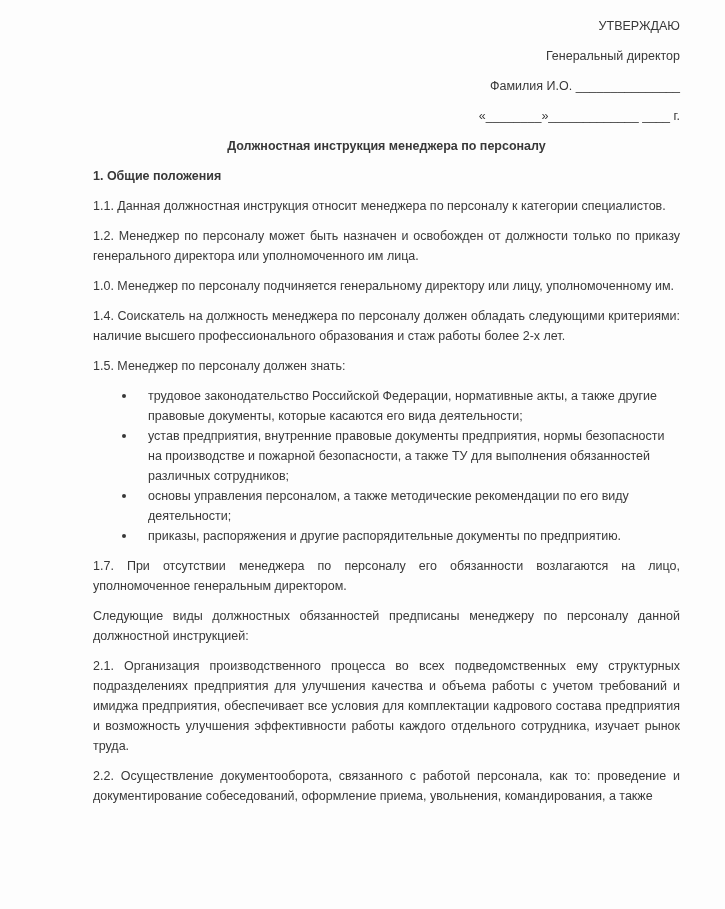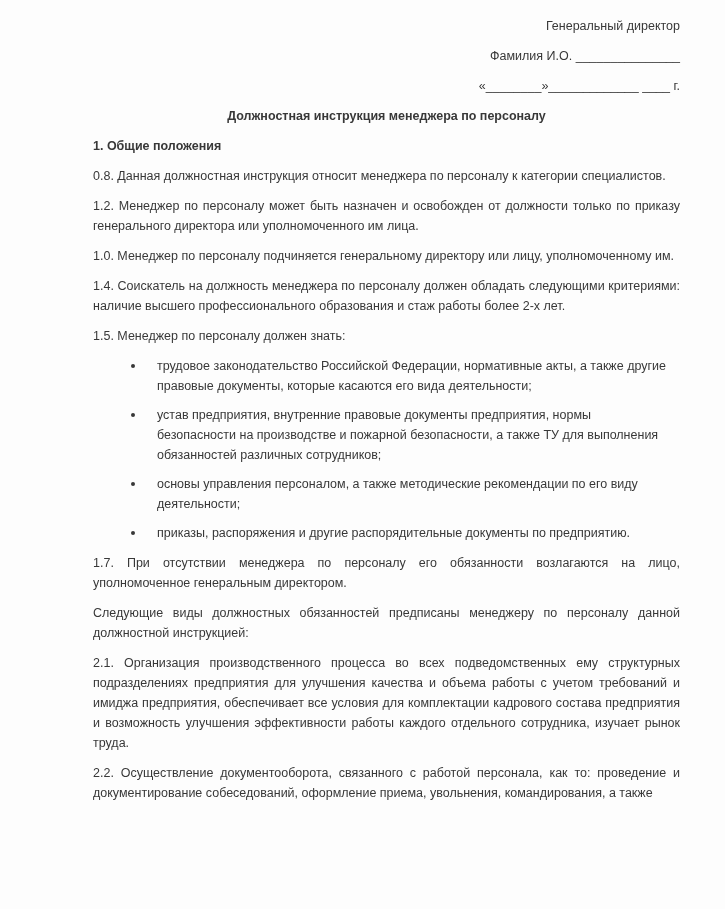--- a/index.html
+++ b/index.html
@@ -34,48 +34,49 @@
   }
   .para { text-align: justify; }
   ul.bullets {
     list-style: none;
     margin: 0 0 10px 55px;
     padding: 0;
   }
   ul.bullets li {
     position: relative;
     text-align: left;
-    margin: 9px;
+    margin: 0;
   }
   ul.bullets .dot {
     position: absolute;
     left: -26px;
     top: 8px;
     width: 4px;
     height: 4px;
     border-radius: 50%;
     background: #383838;
   }
 </style>
 </head>
 <body>
 
 <div class="page">
 
   <div class="approval">
+    <p>УТВЕРЖДАЮ</p>
     <p>Генеральный директор</p>
     <p>Фамилия И.О. _______________</p>
     <p>«________»_____________ ____ г.</p>
   </div>
 
   <p class="doc-title">Должностная инструкция менеджера по персоналу</p>
 
   <p class="sec-head">1. Общие положения</p>
 
-  <p class="para">0.8. Данная должностная инструкция относит менеджера по персоналу к категории специалистов.</p>
+  <p class="para">1.1. Данная должностная инструкция относит менеджера по персоналу к категории специалистов.</p>
   <p class="para">1.2. Менеджер по персоналу может быть назначен и освобожден от должности только по приказу генерального директора или уполномоченного им лица.</p>
   <p class="para">1.0. Менеджер по персоналу подчиняется генеральному директору или лицу, уполномоченному им.</p>
   <p class="para">1.4. Соискатель на должность менеджера по персоналу должен обладать следующими критериями: наличие высшего профессионального образования и стаж работы более 2-х лет.</p>
   <p class="para">1.5. Менеджер по персоналу должен знать:</p>
 
   <ul class="bullets">
     <li>
       <span class="dot"></span>
       <span>трудовое законодательство Российской Федерации, нормативные акты, а также другие правовые документы, которые касаются его вида деятельности;</span>
     </li>

